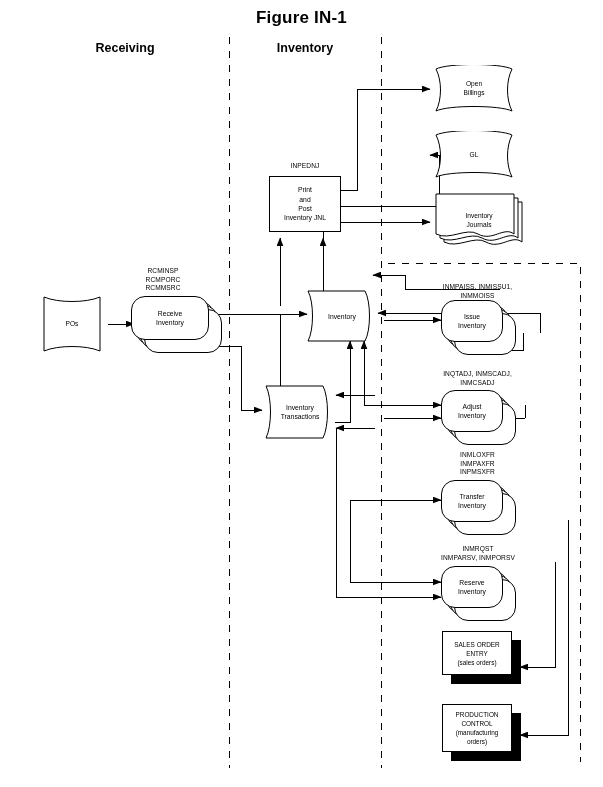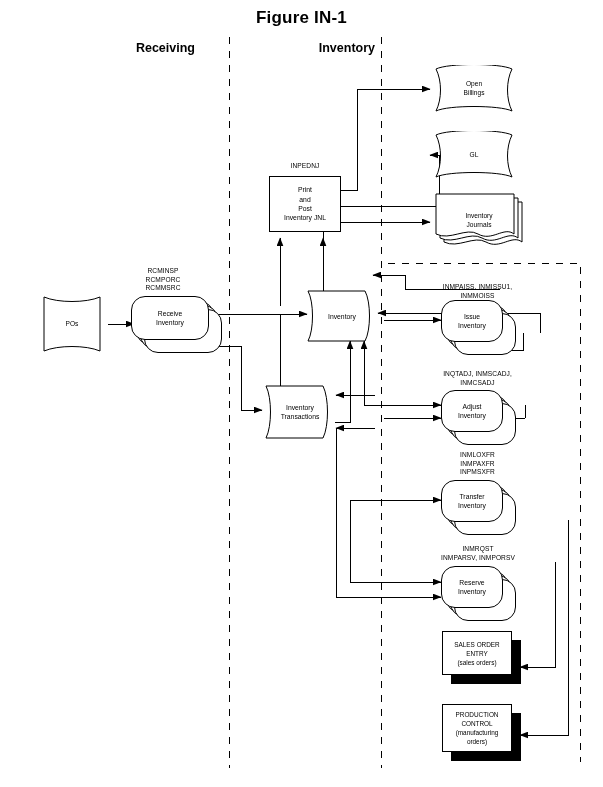--- a/index.html
+++ b/index.html
@@ -3,21 +3,21 @@
 <meta charset="utf-8">
 <style>
   html,body{margin:0;padding:0;background:#fff;}
   body{width:603px;height:787px;position:relative;
        font-family:"Liberation Sans","DejaVu Sans",sans-serif;color:#000;overflow:hidden;}
   #stage{position:absolute;left:0;top:0;width:603px;height:787px;}
   svg#wires{position:absolute;left:0;top:0;width:603px;height:787px;}
 
   .ttl{position:absolute;left:0;top:8px;width:603px;text-align:center;
        font-size:17px;font-weight:bold;letter-spacing:.2px;}
-  .colhead{position:absolute;font-size:12.5px;font-weight:bold;text-align:right;}
+  .colhead{position:absolute;font-size:12.5px;font-weight:bold;text-align:center;}
 
   .lbl{position:absolute;font-size:6.6px;text-align:center;line-height:8.6px;
        white-space:pre-line;letter-spacing:.1px;}
 
   
   .proc{position:absolute;}
   .proc .sh{position:absolute;left:0;top:0;width:100%;height:100%;
             border:1px solid #000;border-radius:14px/14px;background:#fff;box-sizing:border-box;}
   .proc .sh.s1{transform:translate(5px,5px);z-index:1;}
   .proc .sh.s2{transform:translate(9px,9px);z-index:2;}

